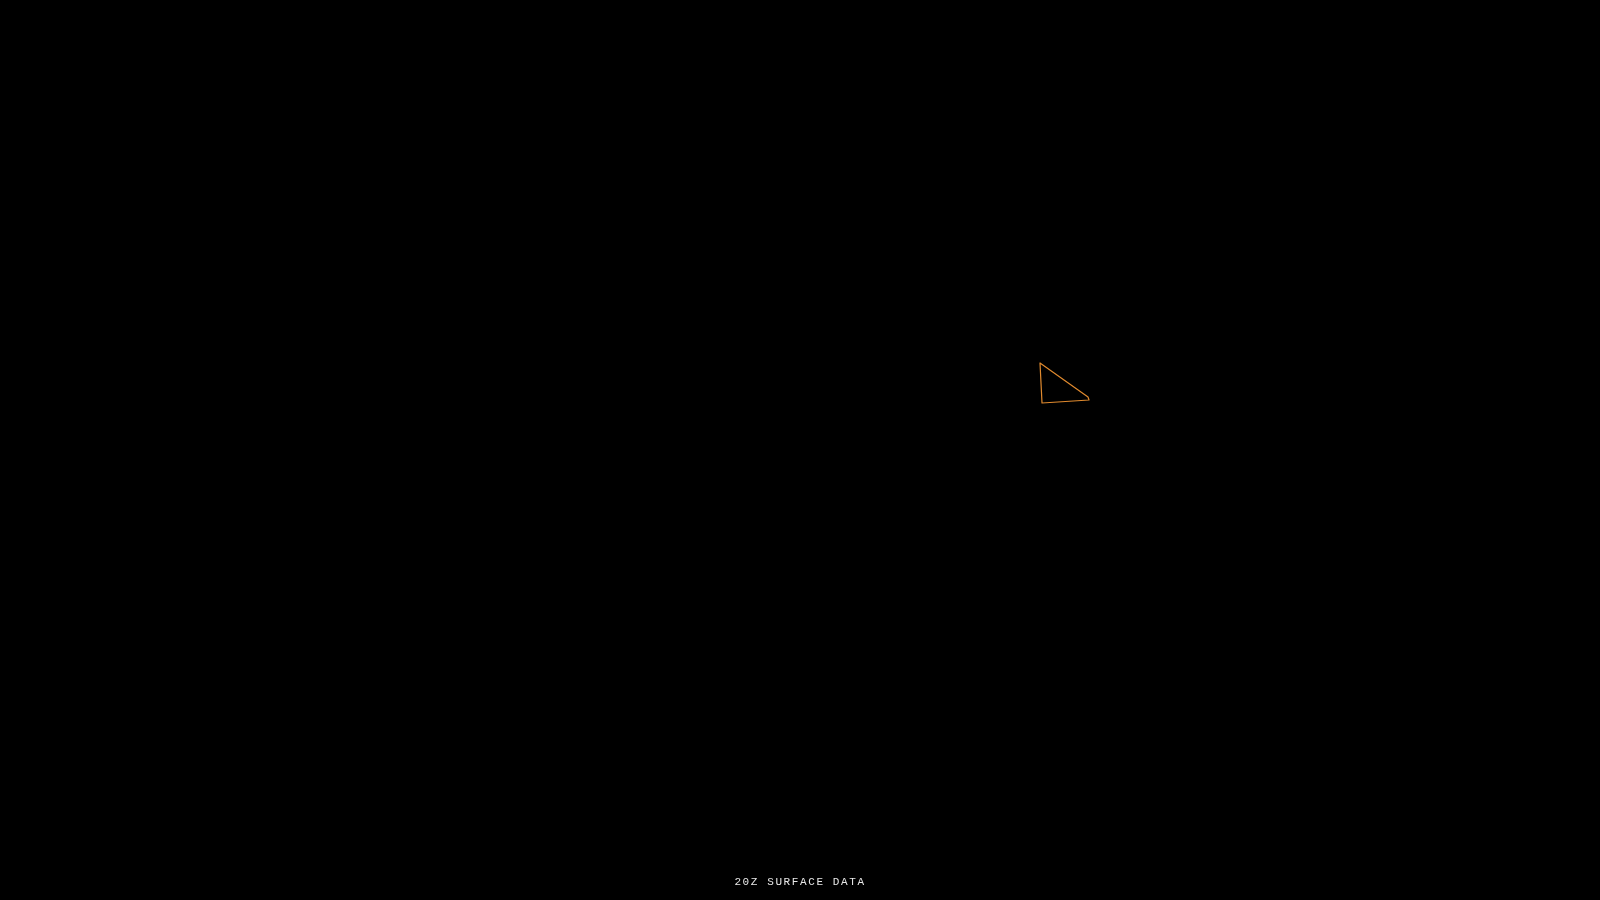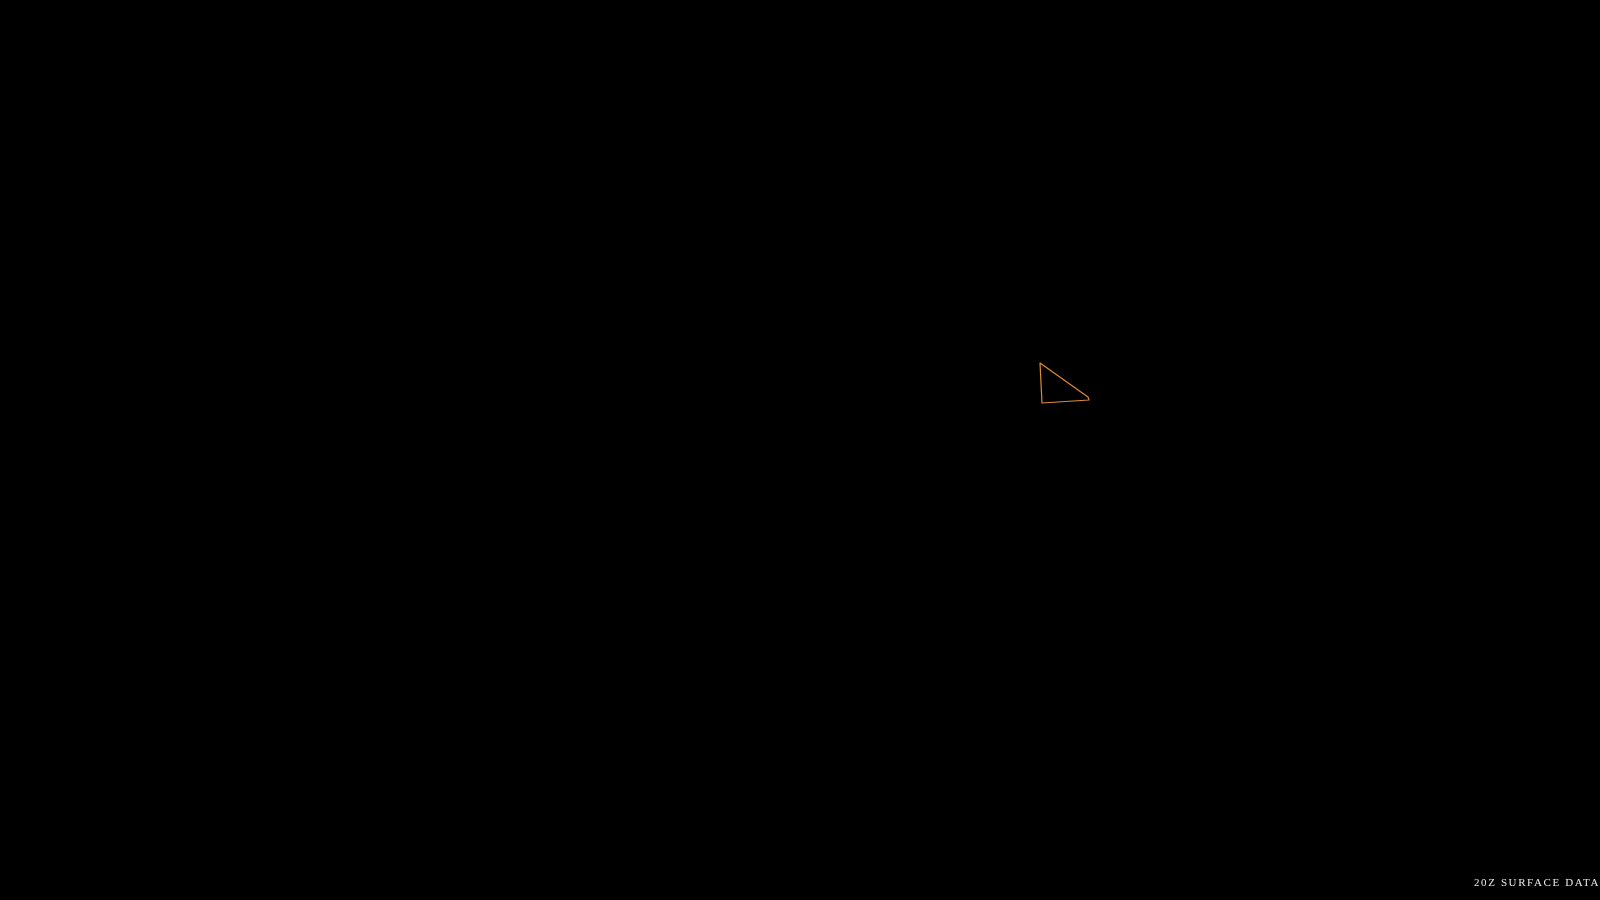--- a/index.html
+++ b/index.html
@@ -25,23 +25,23 @@
   }
   #map-canvas svg {
     display: block;
   }
   
   #caption {
     position: absolute;
     left: 0;
     top: 876px;
     width: 1600px;
-    text-align: right;
+    text-align: center;
     color: #e8e8e8;
-    font-family: Liberation Serif, serif;
+    font-family: Liberation Mono, monospace;
     font-size: 11px;
     letter-spacing: 1.6px;
     white-space: pre;
     user-select: none;
   }
 </style>
 </head>
 <body>
 
 <div id="app">

